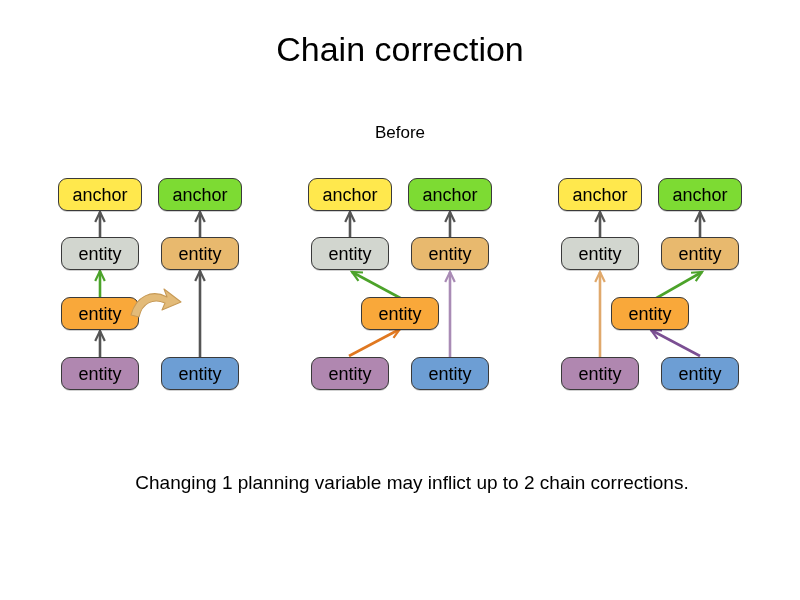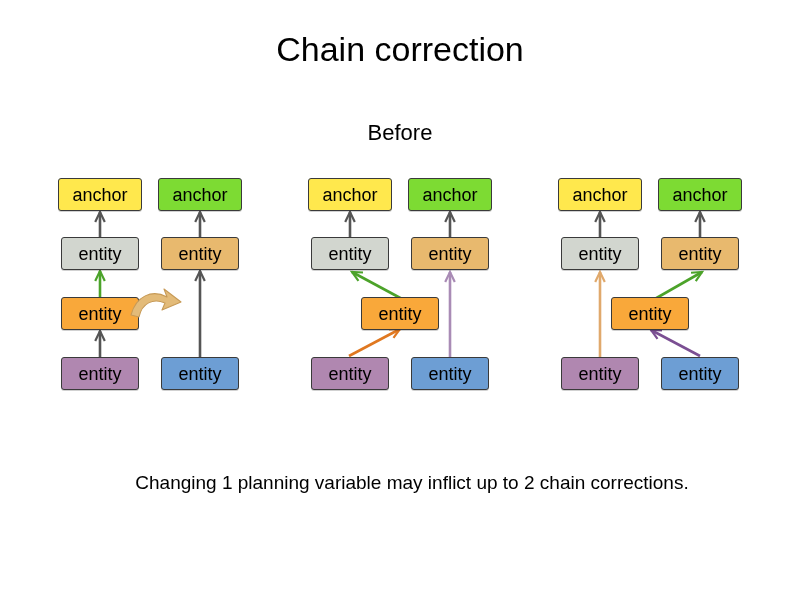--- a/index.html
+++ b/index.html
@@ -28,41 +28,41 @@
     width: 800px;
     text-align: center;
     font-size: 34px;
     line-height: 44px;
     font-weight: normal;
     letter-spacing: 0px;
     color: #000;
   }
   .panel-label {
     position: absolute;
-    font-size: 22px;
+    font-size: 17px;
     line-height: 22px;
     text-align: center;
     color: #000;
     width: 140px;
   }
   .caption {
     position: absolute;
     left: 12px;
     top: 470px;
     width: 800px;
     text-align: center;
     font-size: 19px;
     line-height: 26px;
     color: #000;
   }
   .node {
     position: absolute;
     box-sizing: border-box;
     border: 1px solid #3a3a3a;
-    border-radius: 3px;
+    border-radius: 9px;
     font-size: 18px;
     line-height: 1;
     display: flex;
     align-items: center;
     justify-content: center;
     color: #000;
     z-index: 3;
     box-shadow: 0 1px 0 rgba(0,0,0,0.18);
   }
   svg.edges {

